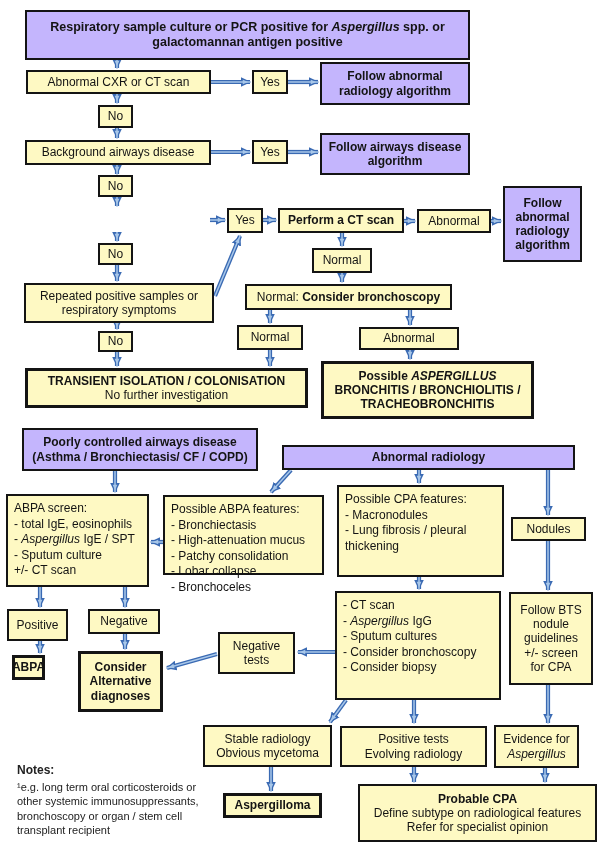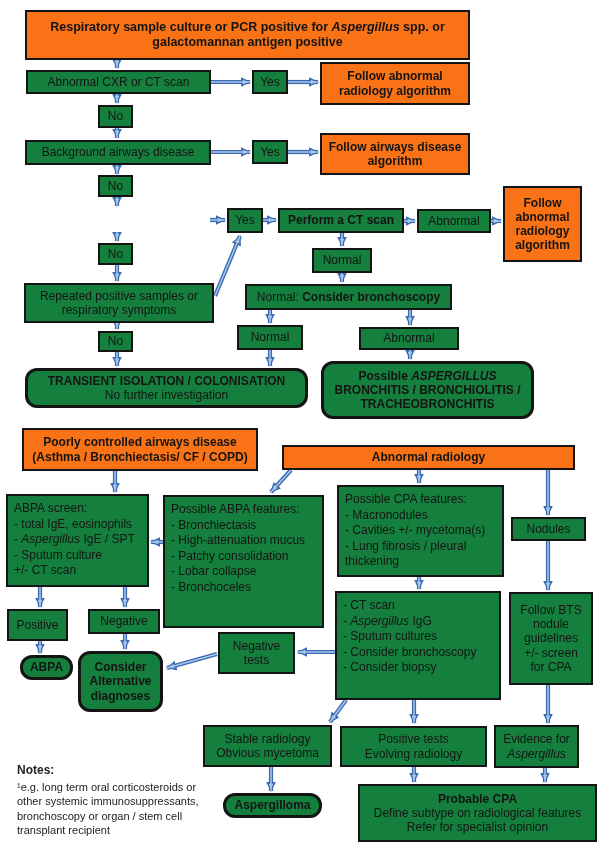--- a/index.html
+++ b/index.html
@@ -4,28 +4,28 @@
 <style>
   html,body { margin:0; padding:0; background:#fff; }
   #canvas {
     position:relative; width:604px; height:846px; background:#ffffff;
     font-family:"Liberation Sans", sans-serif; color:#141414; overflow:hidden;
   }
   #arrows { position:absolute; left:0; top:0; width:604px; height:846px; }
   .ar  { stroke:#3a6ab3; stroke-width:4.2; fill:none; marker-end:url(#ah); }
   .ar2 { stroke:#a8c7e9; stroke-width:1.5; fill:none; }
   .node {
-    position:absolute; box-sizing:border-box; background:#15803d;
+    position:absolute; box-sizing:border-box; background:#fef9c3;
     border:2px solid #141414; display:flex; flex-direction:column;
     align-items:center; justify-content:center; text-align:center;
     font-size:12px; line-height:1.18; padding:2px 4px;
   }
-  .green { background:#f97316; font-weight:bold; }
+  .green { background:#c4b5fd; font-weight:bold; }
   .bold  { font-weight:bold; }
-  .thick { border-width:3px;border-radius:12px; }
+  .thick { border-width:3px; }
   .list  { align-items:flex-start; justify-content:flex-start; text-align:left; padding:5px 6px; line-height:1.3; }
   .ln    { display:block; }
   .inline-ln { display:block; }
   .inline-ln span, .inline-ln i, .inline-ln b { display:inline; }
   .notes { position:absolute; font-size:11px; line-height:1.32; text-align:left; color:#222; }
   .notes .nt { font-weight:bold; font-size:12px; margin-bottom:1px; }
 </style>
 </head>
 <body>
 
@@ -181,33 +181,32 @@
   <div class="node green" style="left:282px;top:445px;width:293px;height:25px">Abnormal radiology</div>
 
   <div class="node list" style="left:6px;top:494px;width:143px;height:93px">
     <span class="ln">ABPA screen:</span>
     <span class="ln">- total IgE, eosinophils</span>
     <span class="ln"><span>- </span><i>Aspergillus</i><span> IgE / SPT</span></span>
     <span class="ln">- Sputum culture</span>
     <span class="ln">+/- CT scan</span>
   </div>
 
-  <div class="node list" style="left:163px;top:495px;width:161px;height:133px">
+  <div class="node list" style="left:163px;top:495px;width:161px;height:80px">
     <span class="ln">Possible ABPA features:</span>
     <span class="ln">- Bronchiectasis</span>
     <span class="ln">- High-attenuation mucus</span>
     <span class="ln">- Patchy consolidation</span>
     <span class="ln">- Lobar collapse</span>
     <span class="ln">- Bronchoceles</span>
   </div>
 
   <div class="node list" style="left:337px;top:485px;width:167px;height:92px">
     <span class="ln">Possible CPA features:</span>
     <span class="ln">- Macronodules</span>
-    <span class="ln">- Cavities +/- mycetoma(s)</span>
     <span class="ln">- Lung fibrosis / pleural</span>
     <span class="ln">thickening</span>
   </div>
 
   <div class="node" style="left:511px;top:517px;width:75px;height:24px">Nodules</div>
 
   <div class="node list" style="left:335px;top:591px;width:166px;height:109px">
     <span class="ln">- CT scan</span>
     <span class="ln"><span>- </span><i>Aspergillus</i><span> IgG</span></span>
     <span class="ln">- Sputum cultures</span>
@@ -219,21 +218,21 @@
     <span class="ln">Follow BTS</span>
     <span class="ln">nodule</span>
     <span class="ln">guidelines</span>
     <span class="ln">+/- screen</span>
     <span class="ln">for CPA</span>
   </div>
 
   <div class="node" style="left:7px;top:609px;width:61px;height:32px">Positive</div>
   <div class="node" style="left:88px;top:609px;width:72px;height:25px">Negative</div>
 
-  <div class="node thick bold" style="left:20px;top:655px;width:53px;height:25px">ABPA</div>
+  <div class="node thick bold" style="left:12px;top:655px;width:33px;height:25px">ABPA</div>
   <div class="node thick bold" style="left:78px;top:651px;width:85px;height:61px">
     <span class="ln">Consider</span>
     <span class="ln">Alternative</span>
     <span class="ln">diagnoses</span>
   </div>
 
   <div class="node" style="left:218px;top:632px;width:77px;height:42px">
     <span class="ln">Negative</span>
     <span class="ln">tests</span>
   </div>

